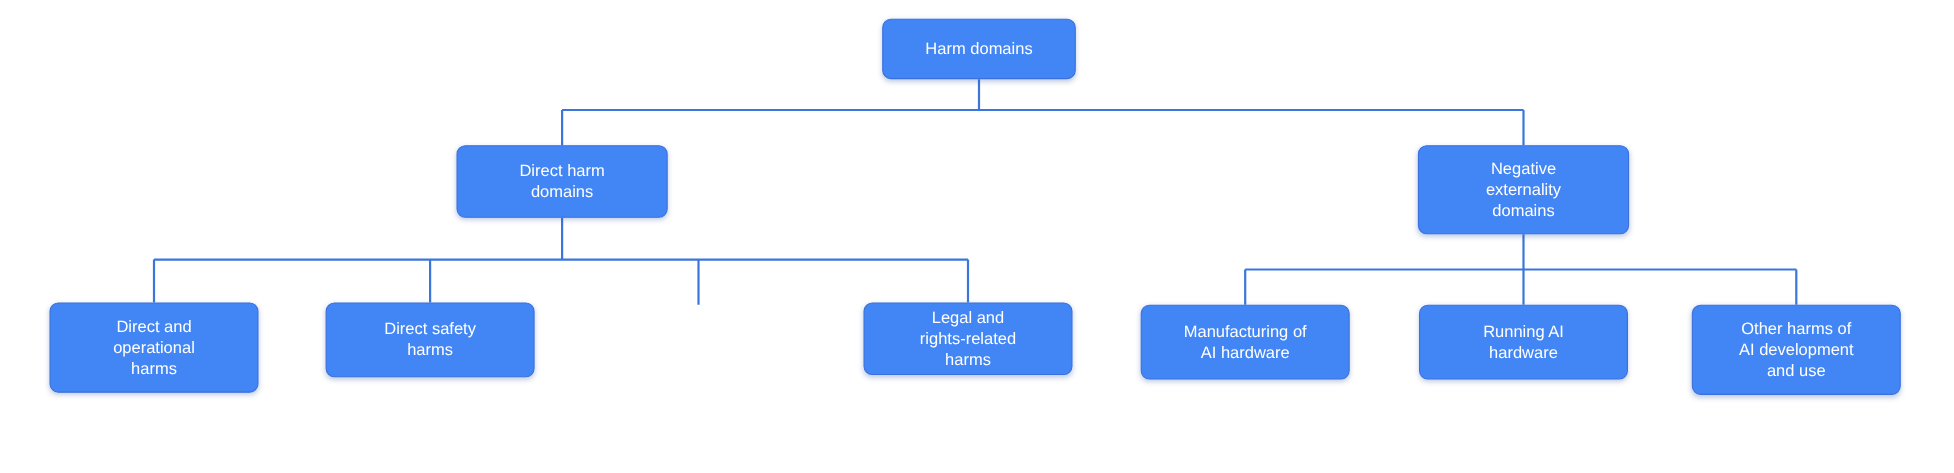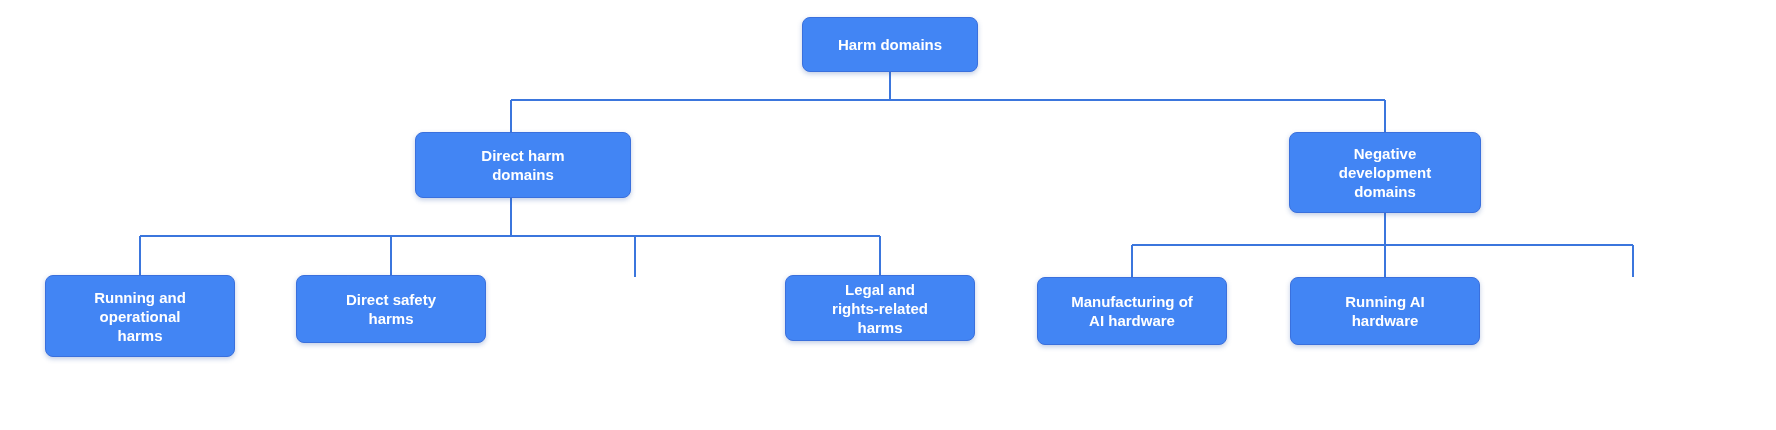--- a/index.html
+++ b/index.html
@@ -32,21 +32,20 @@
     display: flex;
     align-items: center;
     justify-content: center;
     text-align: center;
   }
   .node-label {
     color: var(--node-text, #ffffff);
     font-size: 15px;
     line-height: 19px;
     white-space: pre-line;
-    font-weight: bold;
   }
   .connector {
     stroke: var(--connector, #3b76dd);
     stroke-width: 2;
     fill: none;
   }
 </style>
 </head>
 <body style="background: rgb(255, 255, 255);">
 
@@ -55,33 +54,33 @@
   <svg id="connector-layer" viewBox="0 0 1776 430" xmlns="http://www.w3.org/2000/svg">
     <path class="connector" d="M890,72 V100 M511,100 H1385 M511,100 V132 M1385,100 V132"></path>
     <path class="connector" d="M511,198 V236 M140,236 H880 M140,236 V275 M391,236 V275 M635,236 V277 M880,236 V275"></path>
     <path class="connector" d="M1385,213 V245 M1132,245 H1633 M1132,245 V277 M1385,245 V277 M1633,245 V277"></path>
   </svg>
 
   <div class="node" style="left:802px; top:17px; width:176px; height:55px">
     <span class="node-label">Harm domains</span>
   </div>
 
-  <div class="node" style="left:415px; top:132px; width:216px; height:66px">
+  <div class="node" style="left:415px; top:132px; width:192px; height:66px">
     <span class="node-label">Direct harm
 domains</span>
   </div>
 
   <div class="node" style="left:1289px; top:132px; width:192px; height:81px">
     <span class="node-label">Negative
-development
+externality
 domains</span>
   </div>
 
   <div class="node" style="left:45px; top:275px; width:190px; height:82px">
-    <span class="node-label">Running and
+    <span class="node-label">Direct and
 operational
 harms</span>
   </div>
 
   <div class="node" style="left:296px; top:275px; width:190px; height:68px">
     <span class="node-label">Direct safety
 harms</span>
   </div>
 
 
@@ -94,14 +93,19 @@
   <div class="node" style="left:1037px; top:277px; width:190px; height:68px">
     <span class="node-label">Manufacturing of
 AI hardware</span>
   </div>
 
   <div class="node" style="left:1290px; top:277px; width:190px; height:68px">
     <span class="node-label">Running AI
 hardware</span>
   </div>
 
+  <div class="node" style="left:1538px; top:277px; width:190px; height:82px">
+    <span class="node-label">Other harms of
+AI development
+and use</span>
+  </div>
 
 </div>
 
 </body></html>

